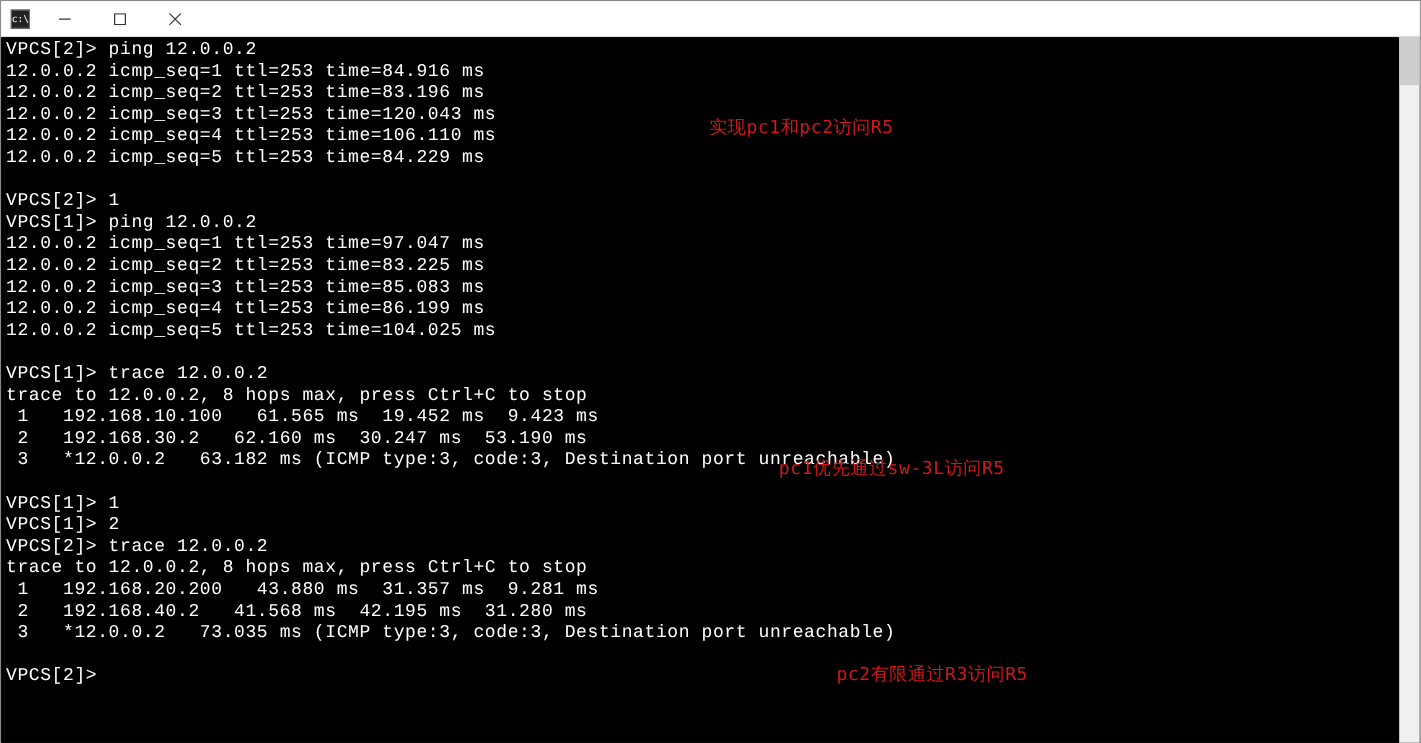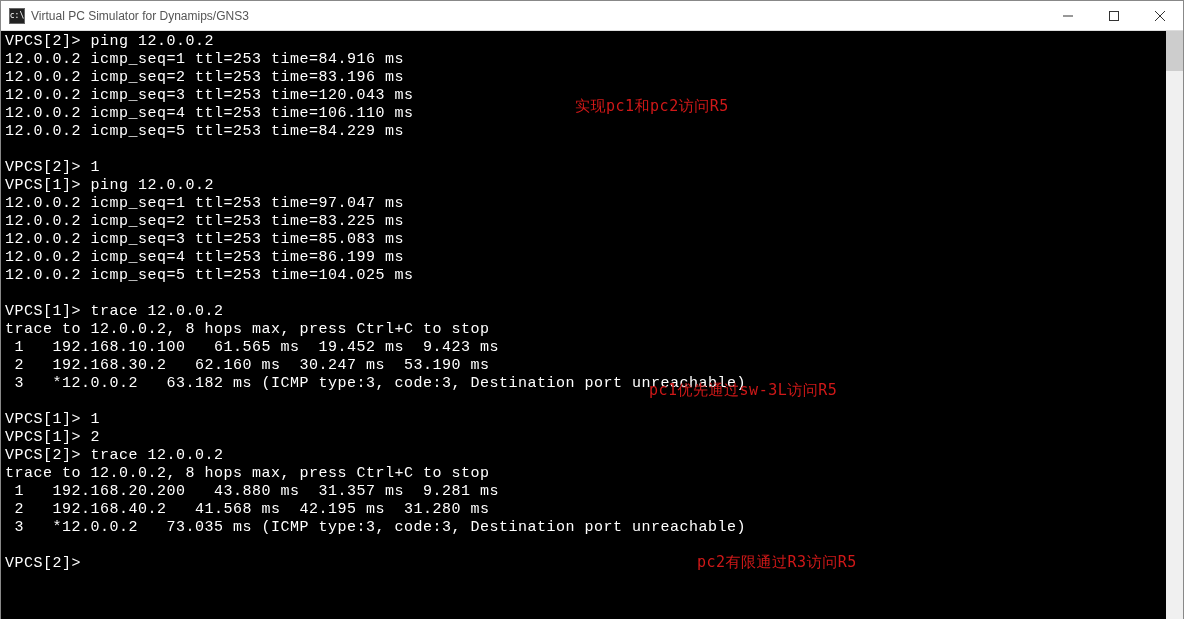--- a/index.html
+++ b/index.html
@@ -95,21 +95,20 @@
   }
   
   .ctrl-btn svg { stroke:#333; stroke-width:1; fill:none; }
 </style>
 </head>
 <body>
 
 <div class="window">
   <div class="titlebar">
     <div class="titlebar-icon">c:\</div>
-    <div class="titlebar-title">Virtual PC Simulator for Dynamips/GNS3</div>
     <div class="titlebar-controls">
       <div class="ctrl-btn">
         <svg width="10" height="10">
             <line x1="0" y1="5" x2="10" y2="5"></line>
           </svg>
       </div>
       <div class="ctrl-btn">
         <svg width="10" height="10">
             <rect x="0.5" y="0.5" width="9" height="9"></rect>
           </svg>
@@ -146,21 +145,21 @@
 
 VPCS[1]&gt; 1
 VPCS[1]&gt; 2
 VPCS[2]&gt; trace 12.0.0.2
 trace to 12.0.0.2, 8 hops max, press Ctrl+C to stop
  1   192.168.20.200   43.880 ms  31.357 ms  9.281 ms
  2   192.168.40.2   41.568 ms  42.195 ms  31.280 ms
  3   *12.0.0.2   73.035 ms (ICMP type:3, code:3, Destination port unreachable)
 
 VPCS[2]&gt; 
-      <div class="ann" style="top:66px; left:574px;">实现pc1和pc2访问R5</div>
+      <div class="ann" style="top:66px; left:590px;">实现pc1和pc2访问R5</div>
       <div class="ann" style="top:350px; left:648px;">pc1优先通过sw-3L访问R5</div>
       <div class="ann" style="top:522px; left:696px;">pc2有限通过R3访问R5</div>
       
     </div>
     <div class="scrollbar">
       <div class="scroll-thumb"></div>
     </div>
   </div>
 </div>
 

